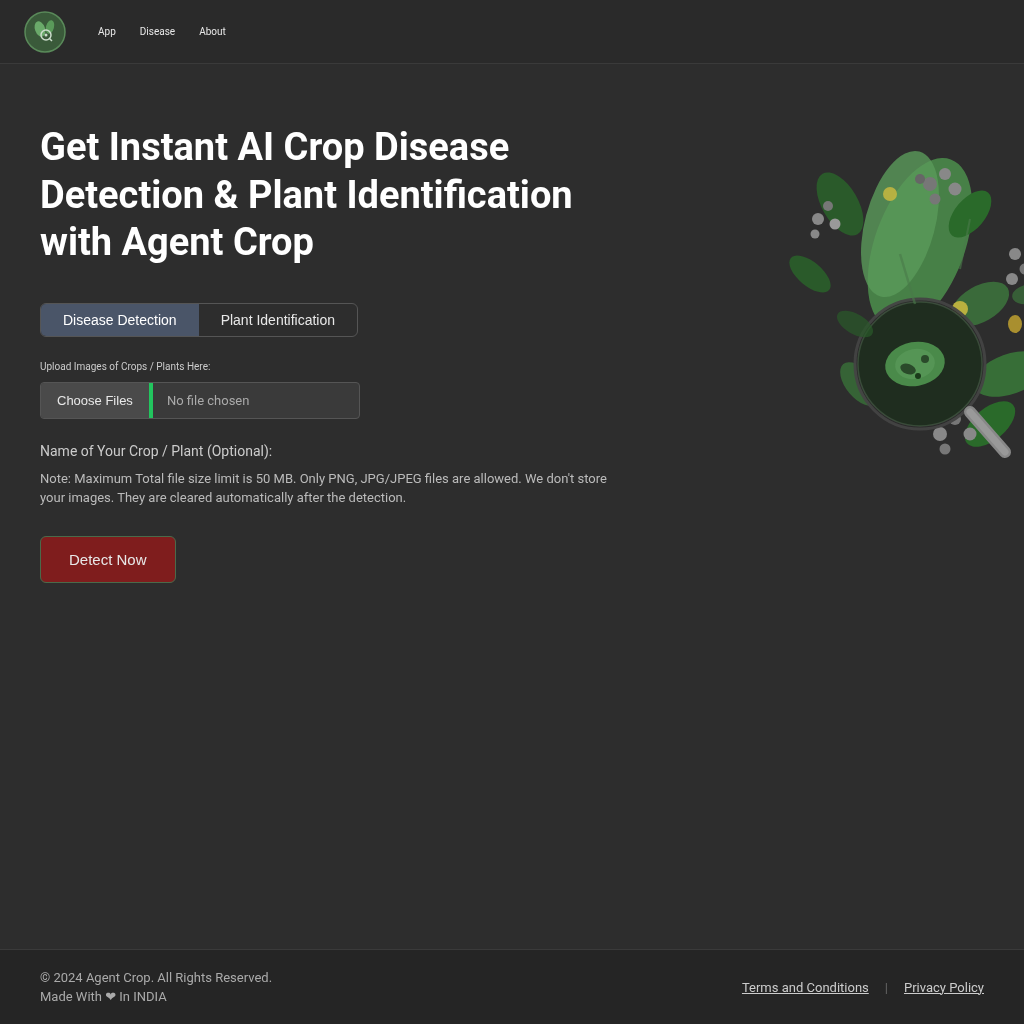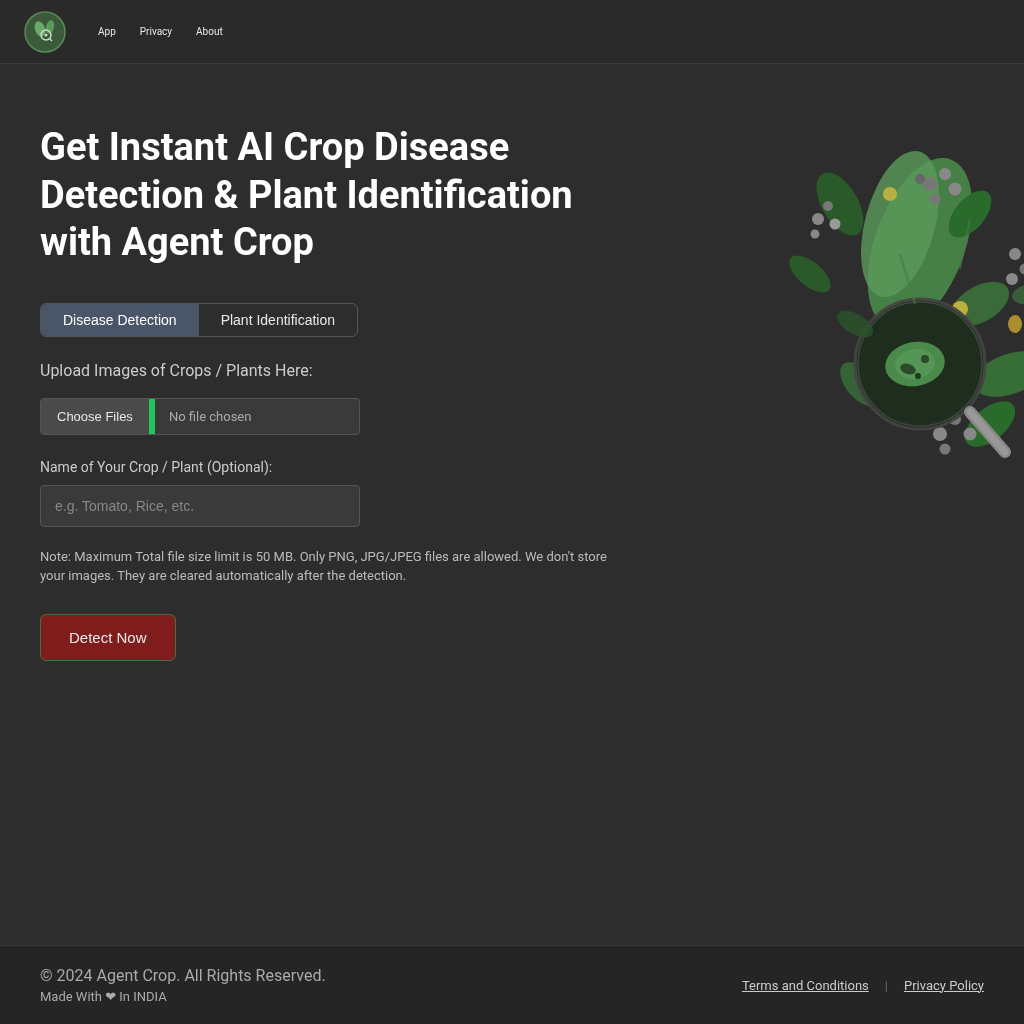--- a/index.html
+++ b/index.html
@@ -91,40 +91,40 @@
       transition: background 0.2s;
     }
 
     .tab.active {
       background: #4a5568;
       color: #ffffff;
     }
 
     
     .form-label {
-      font-size: 16px;
+      font-size: 10px;
       color: #cccccc;
-      margin-bottom: 18px;
+      margin-bottom: 10px;
     }
 
     .file-input-wrapper {
       display: flex;
       align-items: center;
       background: #3a3a3a;
       border: 1px solid #555;
       border-radius: 4px;
       overflow: hidden;
       width: 320px;
       margin-bottom: 24px;
     }
 
     .choose-files-btn {
       background: #4a4a4a;
       border: none;
-      border-right: 6px solid #22c55e;
+      border-right: 4px solid #22c55e;
       color: #e8e8e8;
       padding: 10px 16px;
       font-size: 13px;
       cursor: pointer;
       white-space: nowrap;
     }
 
     .no-file-text {
       padding: 10px 14px;
       font-size: 13px;
@@ -199,21 +199,21 @@
       align-items: center;
     }
 
     .footer-left {
       display: flex;
       flex-direction: column;
       gap: 4px;
     }
 
     .footer-copyright {
-      font-size: 16px;
+      font-size: 13px;
       color: #aaaaaa;
     }
 
     .footer-made {
       font-size: 13px;
       color: #aaaaaa;
     }
 
     .footer-right {
       display: flex;
@@ -246,21 +246,21 @@
       <ellipse cx="26" cy="16" rx="4" ry="7" fill="#5a9a5a" transform="rotate(15 26 16)"></ellipse>
 
       <circle cx="22" cy="24" r="5" fill="none" stroke="#ccddcc" stroke-width="1.5"></circle>
       <line x1="25.5" y1="27.5" x2="28" y2="30" stroke="#ccddcc" stroke-width="1.5"></line>
 
       <circle cx="22" cy="24" r="1.5" fill="#ccddcc"></circle>
     </svg>
   </div>
   <div class="nav-links">
     <a class="nav-link">App</a>
-    <a class="nav-link">Privacy</a>
+    <a class="nav-link">Disease</a>
     <a class="nav-link">About</a>
   </div>
 </nav>
 
 <main>
   <div class="left-panel">
     <h1 class="hero-title">Get Instant AI Crop Disease Detection &amp; Plant Identification with Agent Crop</h1>
 
     
     <div class="tabs">
@@ -270,21 +270,20 @@
 
     
     <p class="form-label">Upload Images of Crops / Plants Here:</p>
     <div class="file-input-wrapper">
       <button class="choose-files-btn">Choose Files</button>
       <span class="no-file-text">No file chosen</span>
     </div>
 
     
     <p class="name-label">Name of Your Crop / Plant (Optional):</p>
-    <input class="crop-name-input" type="text" placeholder="e.g. Tomato, Rice, etc." style="">
 
     
     <p class="note-text">Note: Maximum Total file size limit is 50 MB. Only PNG, JPG/JPEG files are allowed.
 We don't store your images. They are cleared automatically after the detection.</p>
 
     
     <button class="detect-btn">Detect Now</button>
   </div>
 
   <div class="right-panel">

